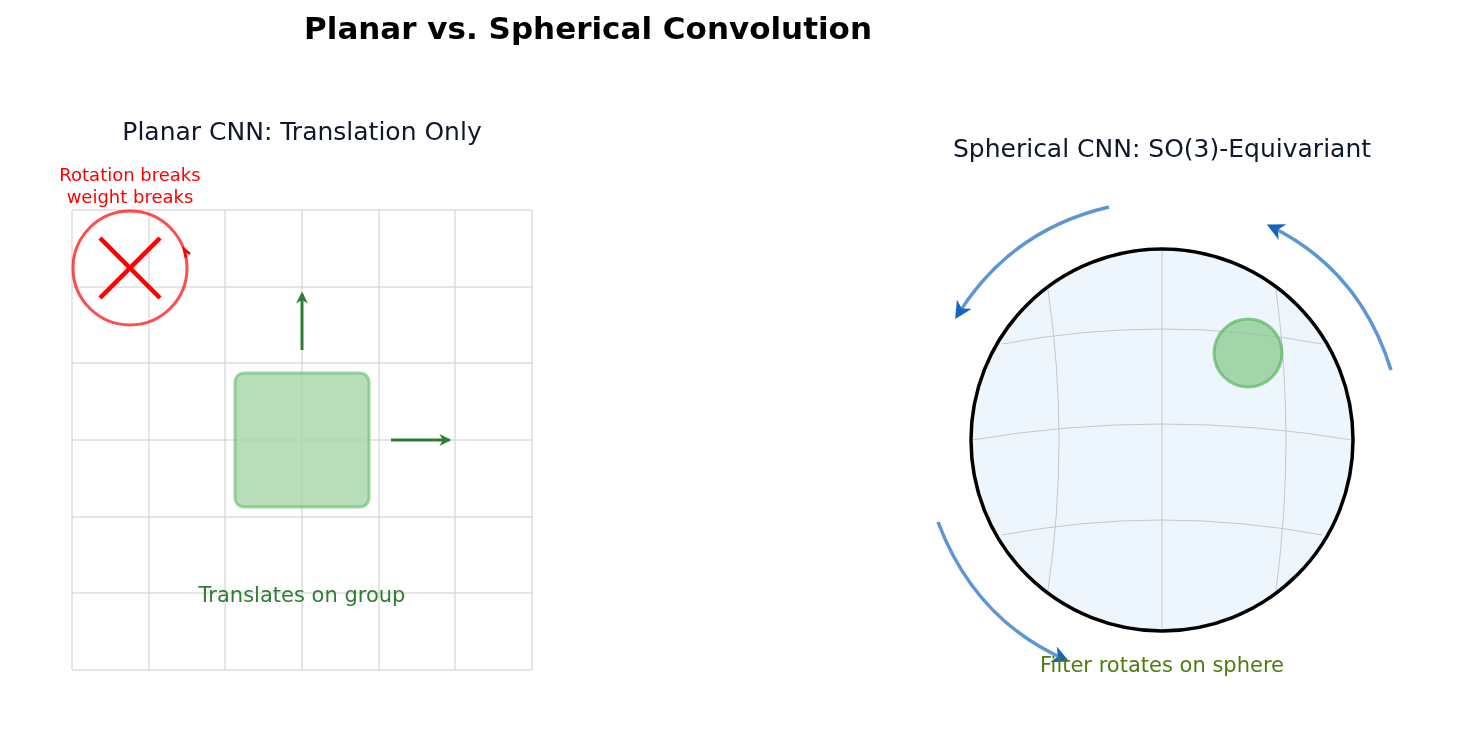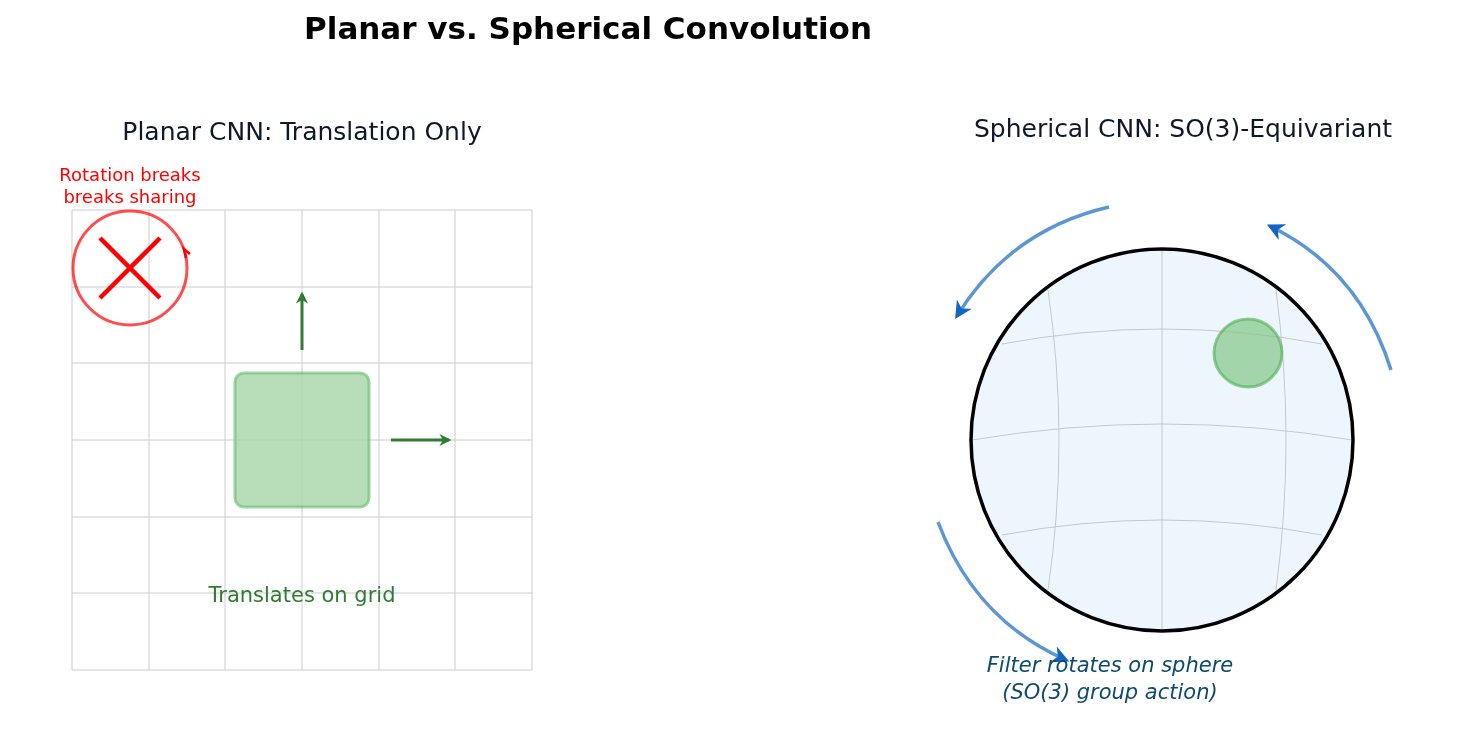--- a/index.html
+++ b/index.html
@@ -14,24 +14,24 @@
     svg.canvas { position: absolute; left: 0; top: 0; }
   </style>
 </head>
 <body>
 
 <div class="abs main-title">Planar vs. Spherical Convolution</div>
 
 <div class="abs panel-title" style="left:302px; top:117px;">Planar CNN: Translation Only</div>
 <div class="abs note" style="left:130px; top:144px; color:#ff0000;">
   <div>Rotation breaks</div>
-  <div>breaks sharing</div>
+  <div>weight breaks</div>
 </div>
 
-<div class="abs panel-title" style="left:1162px; top:114px;margin-left:21px;">Spherical CNN: SO(3)-Equivariant</div>
+<div class="abs panel-title" style="left:1162px; top:134px;">Spherical CNN: SO(3)-Equivariant</div>
 
 <svg class="canvas" width="1464" height="742" viewBox="0 0 1464 742">
   <defs>
     <marker id="arrGreen" viewBox="0 0 10 10" refX="8" refY="5" markerWidth="4" markerHeight="4" orient="auto">
       <path d="M0,0 L10,5 L0,10 L3,5 z" fill="#2e7d32"></path>
     </marker>
     <marker id="arrBlue" viewBox="0 0 10 10" refX="8" refY="5" markerWidth="5" markerHeight="5" orient="auto">
       <path d="M0,0 L10,5 L0,10 L3,5 z" fill="#1565c0"></path>
     </marker>
     <marker id="arrRed" viewBox="0 0 10 10" refX="8" refY="5" markerWidth="4" markerHeight="4" orient="auto">
@@ -81,18 +81,17 @@
     <circle cx="1162" cy="440" r="191" fill="none" stroke="#000000" stroke-width="3.5"></circle>
   </g>
 
   <circle cx="1248" cy="353" r="34" fill="#81c784" fill-opacity="0.7" stroke="#4caf50" stroke-opacity="0.6" stroke-width="3"></circle>
 
   <path d="M 1109 207 Q 1010 230 957 316" fill="none" stroke="#4a8ccf" stroke-opacity="0.9" stroke-width="3.5" marker-end="url(#arrBlue)"></path>
   <path d="M 1391 370 Q 1360 270 1270 226" fill="none" stroke="#4a8ccf" stroke-opacity="0.9" stroke-width="3.5" marker-end="url(#arrBlue)"></path>
   <path d="M 938 522 Q 975 620 1066 660" fill="none" stroke="#4a8ccf" stroke-opacity="0.9" stroke-width="3.5" marker-end="url(#arrBlue)"></path>
 </svg>
 
-<div class="abs label" style="left:302px; top:582px; color:#2e7d32;">Translates on grid</div>
+<div class="abs label" style="left:302px; top:582px; color:#2e7d32;">Translates on group</div>
 
-<div class="abs label" style="left:1110px; top:652px; color:#0c4a6e;font-style:italic;">
+<div class="abs label" style="left:1162px; top:652px; color:#4d7c0f;">
   <div>Filter rotates on sphere</div>
-  <div>(SO(3) group action)</div>
 </div>
 
 </body></html>

